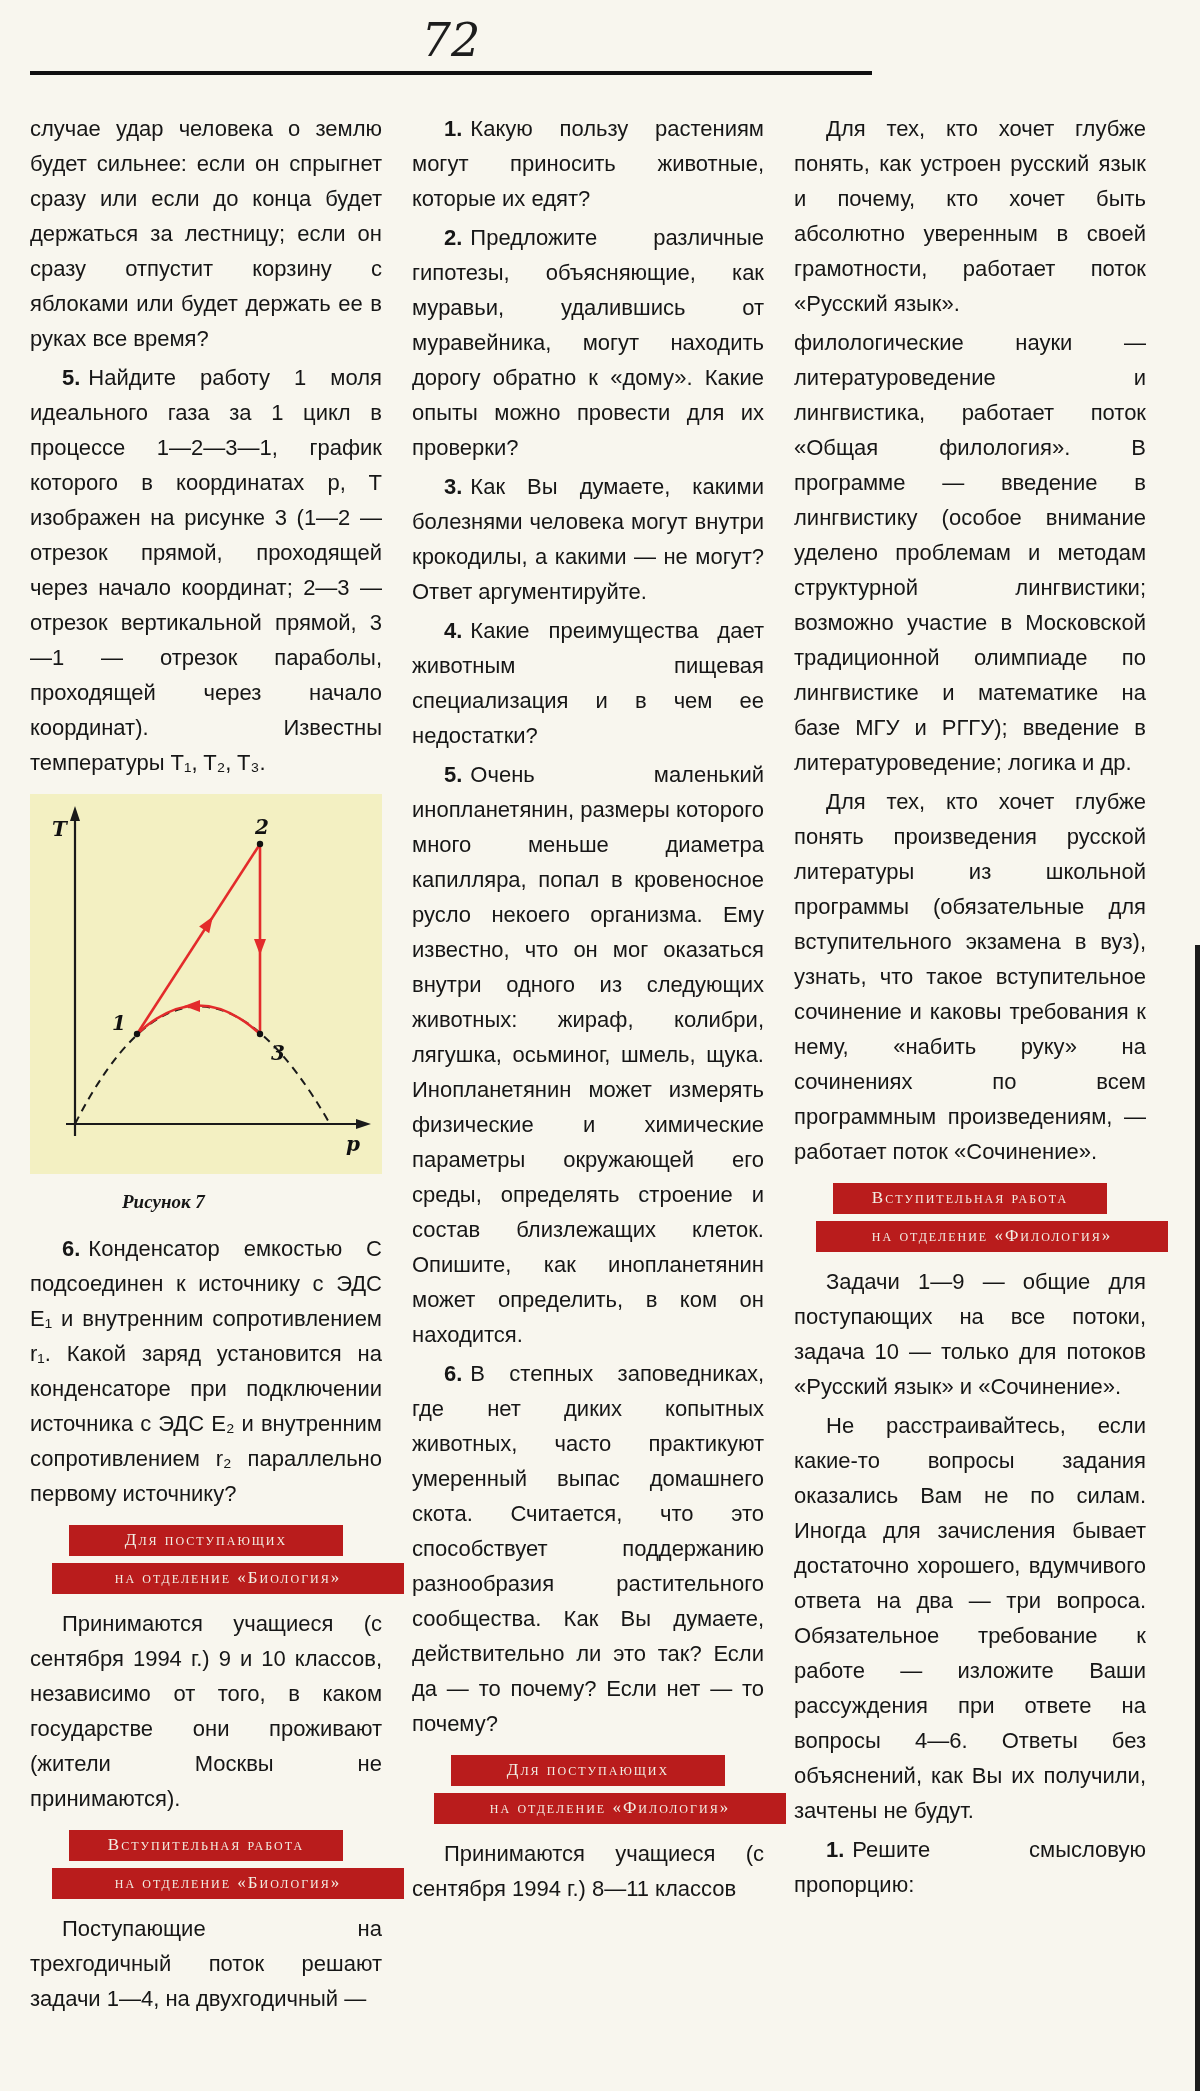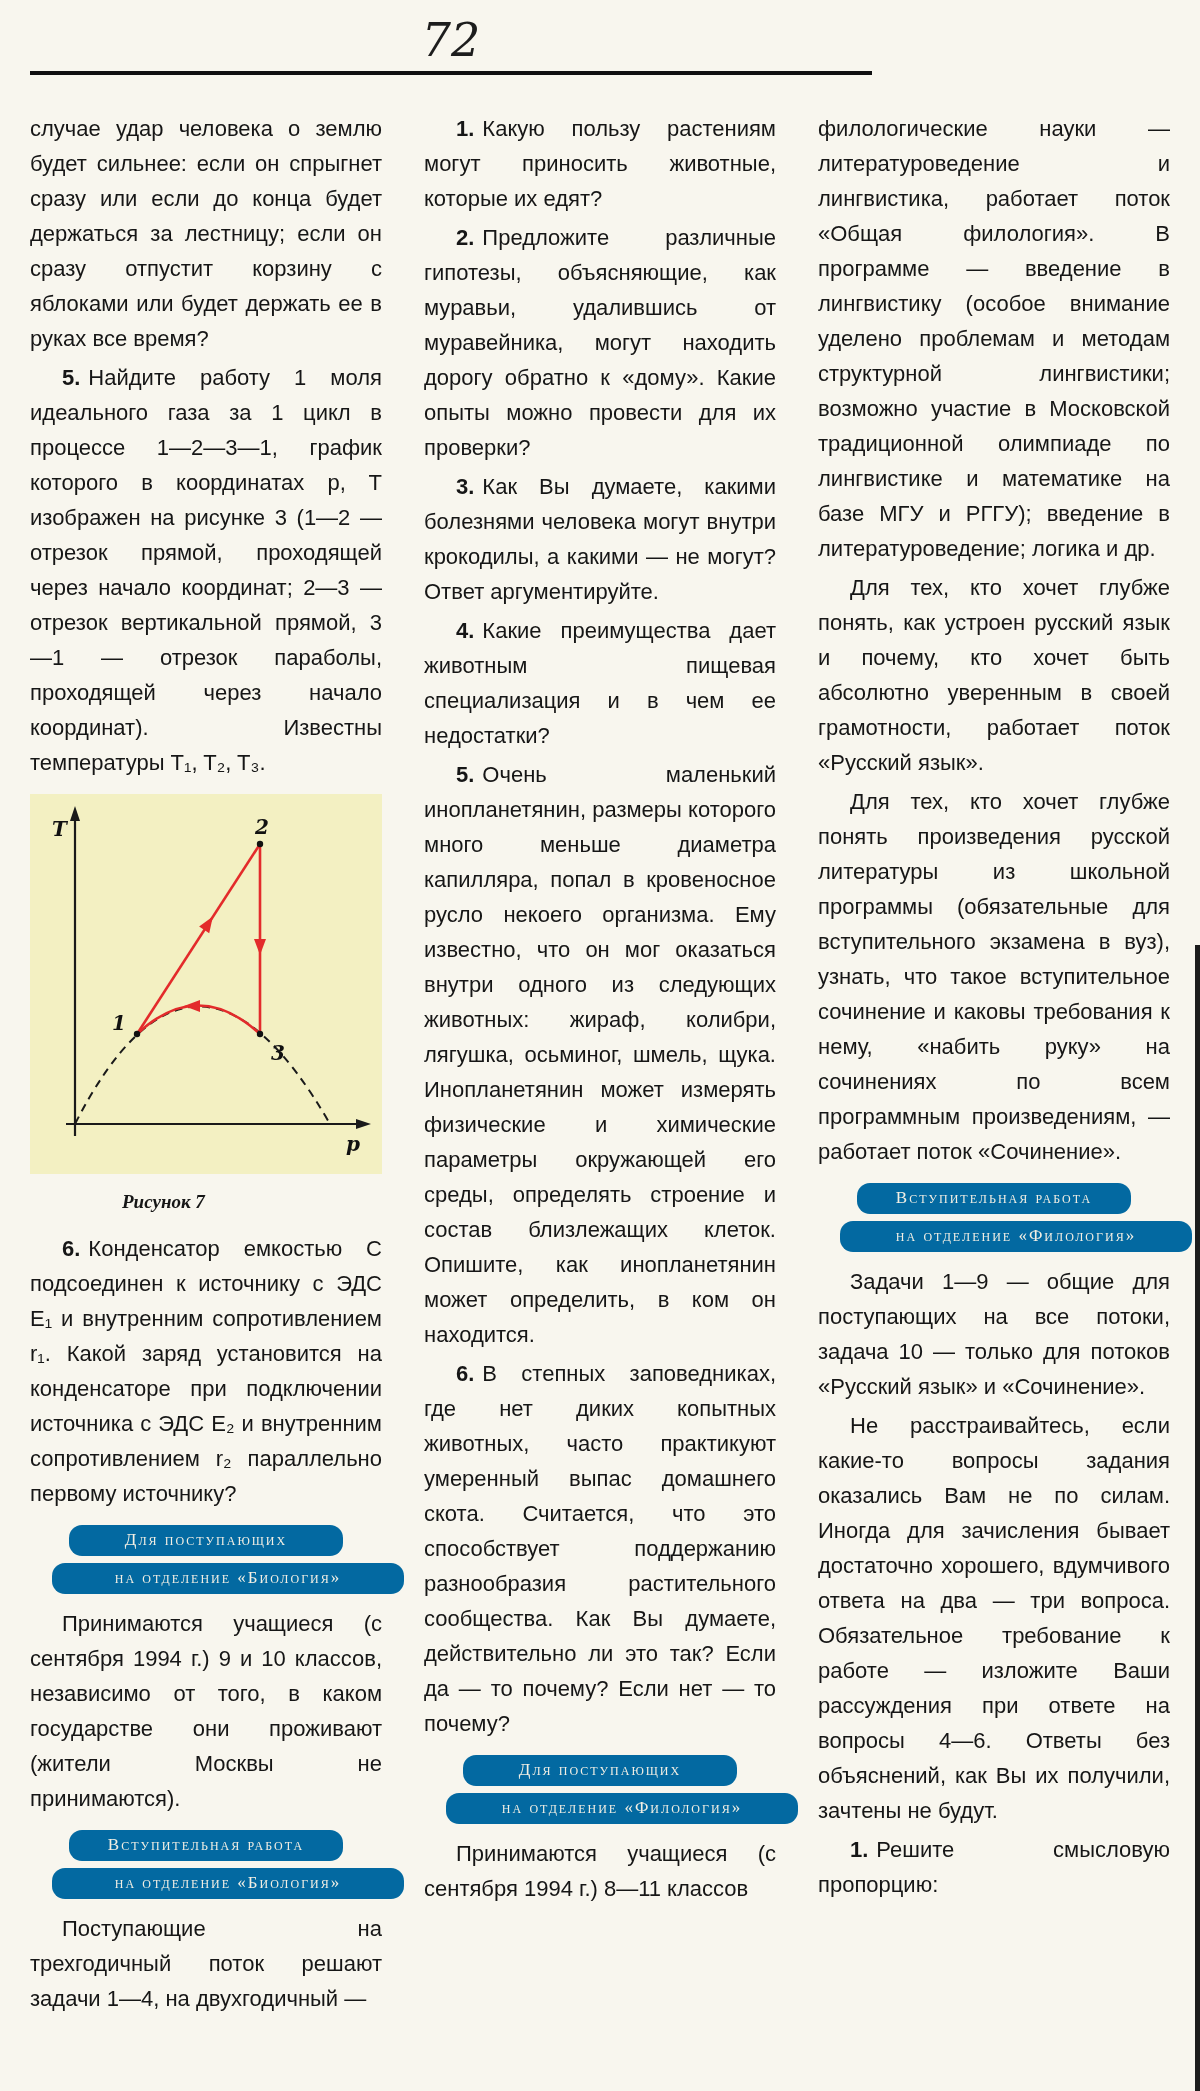--- a/index.html
+++ b/index.html
@@ -16,40 +16,40 @@
   .page-num {
     font-family:"DejaVu Serif", serif; font-style:italic;
     font-size:46px; font-weight:400; color:#1d1d1d; line-height:1.05;
   }
   .header-rule { height:4px; background:#101010; margin-top:7px; }
   .section-title {
     margin-top:9px; font-size:17px; letter-spacing:7px;
     font-weight:500; color:#1b1b1b;
   }
   
-  .columns { display:flex; gap:42px; padding:0 30px; margin-top:36px; }
+  .columns { display:flex; gap:30px; padding:0 30px; margin-top:36px; }
   .col {
     width:352px; flex:0 0 352px;
     font-size:22px; line-height:35px;
     text-align:justify; hyphens:auto; -webkit-hyphens:auto;
   }
   p.para { margin:0 0 4px 0; }
   p.ind { text-indent:32px; }
   .pnum { font-weight:700; margin-right:8px; }
   
   .banner-group {
     margin:14px 0 12px; display:flex; flex-direction:column;
     align-items:center; gap:7px;
   }
   .banner {
-    background:#0369a1; color:#f2efe4;
+    background:#b91c1c; color:#f2efe4;
     font-family:"Liberation Serif", serif;
     font-variant:small-caps; letter-spacing:2px;
     font-size:17px; line-height:1; padding:6px 8px 8px;
-    text-align:center; white-space:nowrap; overflow:hidden;border-radius:13px;
+    text-align:center; white-space:nowrap; overflow:hidden;
   }
   .banner.b1 { width:78%; }
   .banner.b2 { width:100%;margin-left:44px; }
   
   .figure-block { margin:14px 0 6px; }
   svg.fig { display:block; }
   .fig-caption {
     font-family:"Liberation Serif", serif; font-style:italic; font-weight:700;
     font-size:19px; margin:10px 0 12px 92px; text-align:left; text-indent:0;
   }
@@ -141,23 +141,23 @@
     <div class="banner-group">
       <div class="banner b1">Для поступающих</div>
       <div class="banner b2">на отделение «Филология»</div>
     </div>
 
     <p class="para ind">Принимаются учащиеся (с сентября 1994 г.) 8—11 классов</p>
 
   </div>
 
   <div class="col">
+    <p class="para ind">Для тех, кто хочет глубже понять, как устроен русский язык и почему, кто хочет быть абсолютно уверенным в своей грамотности, работает поток «Русский язык».</p>
+
     <p class="para">филологические науки — литературоведение и лингвистика, работает поток «Общая филология». В программе — введение в лингвистику (особое внимание уделено проблемам и методам структурной лингвистики; возможно участие в Московской традиционной олимпиаде по лингвистике и математике на базе МГУ и РГГУ); введение в литературоведение; логика и др.</p>
-
-    <p class="para ind">Для тех, кто хочет глубже понять, как устроен русский язык и почему, кто хочет быть абсолютно уверенным в своей грамотности, работает поток «Русский язык».</p>
 
     <p class="para ind">Для тех, кто хочет глубже понять произведения русской литературы из школьной программы (обязательные для вступительного экзамена в вуз), узнать, что такое вступительное сочинение и каковы требования к нему, «набить руку» на сочинениях по всем программным произведениям, — работает поток «Сочинение».</p>
 
     <div class="banner-group">
       <div class="banner b1">Вступительная работа</div>
       <div class="banner b2">на отделение «Филология»</div>
     </div>
 
     <p class="para ind">Задачи 1—9 — общие для поступающих на все потоки, задача 10 — только для потоков «Русский язык» и «Сочинение».</p>
 

